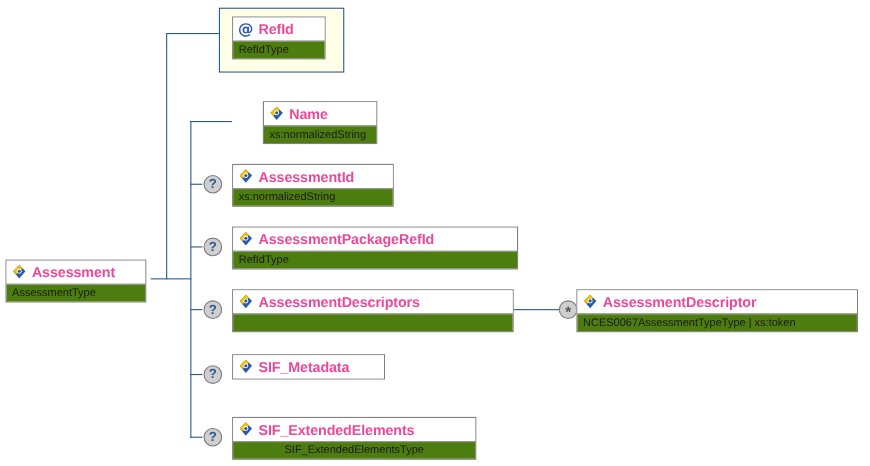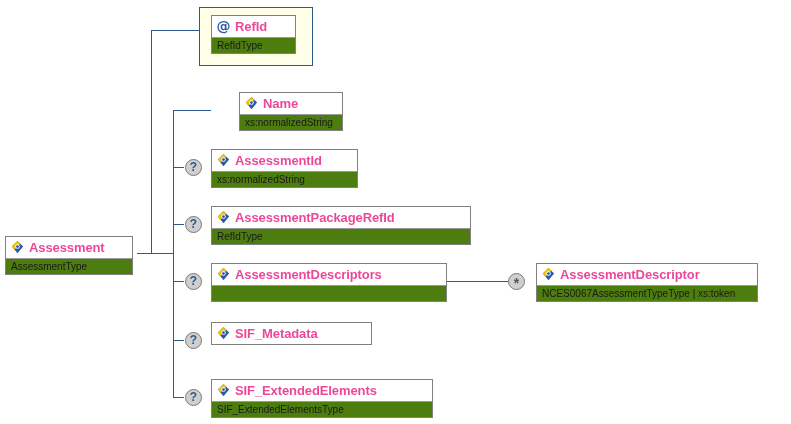--- a/index.html
+++ b/index.html
@@ -183,62 +183,62 @@
         <path d="M8 1 L11 4 L5 10 L2 7 Z" fill="#f2c200"></path>
         <circle cx="8" cy="7" r="2.4" fill="#ffffff"></circle>
         <circle cx="8" cy="7" r="1.5" fill="#2c58a8"></circle>
       </svg>
       <span class="label">AssessmentPackageRefId</span>
     </div>
     <div class="type-row">RefIdType</div>
   </div>
 
   <div class="marker" style="left:185px; top:273px;">?</div>
-  <div class="node" style="left:211px; top:263px; width:236px;">
+  <div class="node" style="left:211px; top:263px; width:256px;">
     <div class="name-row">
       <svg class="ico" viewBox="0 0 16 16">
         <path d="M8 1 L14 7 L8 14 L2 7 Z" fill="#2c58a8"></path>
         <path d="M8 1 L11 4 L5 10 L2 7 Z" fill="#f2c200"></path>
         <circle cx="8" cy="7" r="2.4" fill="#ffffff"></circle>
         <circle cx="8" cy="7" r="1.5" fill="#2c58a8"></circle>
       </svg>
       <span class="label">AssessmentDescriptors</span>
     </div>
     <div class="type-row empty"></div>
   </div>
 
   <div class="marker star" style="left:508px; top:273px;">*</div>
-  <div class="node" style="left:524px; top:263px; width:222px;margin-left:12px;">
+  <div class="node" style="left:524px; top:263px; width:256px;">
     <div class="name-row">
       <svg class="ico" viewBox="0 0 16 16">
         <path d="M8 1 L14 7 L8 14 L2 7 Z" fill="#2c58a8"></path>
         <path d="M8 1 L11 4 L5 10 L2 7 Z" fill="#f2c200"></path>
         <circle cx="8" cy="7" r="2.4" fill="#ffffff"></circle>
         <circle cx="8" cy="7" r="1.5" fill="#2c58a8"></circle>
       </svg>
       <span class="label">AssessmentDescriptor</span>
     </div>
     <div class="type-row">NCES0067AssessmentTypeType | xs:token</div>
   </div>
 
   <div class="marker" style="left:185px; top:332px;">?</div>
-  <div class="node" style="left:211px; top:322px; width:161px;">
+  <div class="node" style="left:211px; top:322px; width:139px;">
     <div class="name-row">
       <svg class="ico" viewBox="0 0 16 16">
         <path d="M8 1 L14 7 L8 14 L2 7 Z" fill="#2c58a8"></path>
         <path d="M8 1 L11 4 L5 10 L2 7 Z" fill="#f2c200"></path>
         <circle cx="8" cy="7" r="2.4" fill="#ffffff"></circle>
         <circle cx="8" cy="7" r="1.5" fill="#2c58a8"></circle>
       </svg>
       <span class="label">SIF_Metadata</span>
     </div>
   </div>
 
   <div class="marker" style="left:185px; top:389px;">?</div>
-  <div class="node" style="left:211px; top:379px; width:222px;">
+  <div class="node" style="left:211px; top:379px; width:222px;text-align:center;">
     <div class="name-row">
       <svg class="ico" viewBox="0 0 16 16">
         <path d="M8 1 L14 7 L8 14 L2 7 Z" fill="#2c58a8"></path>
         <path d="M8 1 L11 4 L5 10 L2 7 Z" fill="#f2c200"></path>
         <circle cx="8" cy="7" r="2.4" fill="#ffffff"></circle>
         <circle cx="8" cy="7" r="1.5" fill="#2c58a8"></circle>
       </svg>
       <span class="label">SIF_ExtendedElements</span>
     </div>
     <div class="type-row">SIF_ExtendedElementsType</div>

